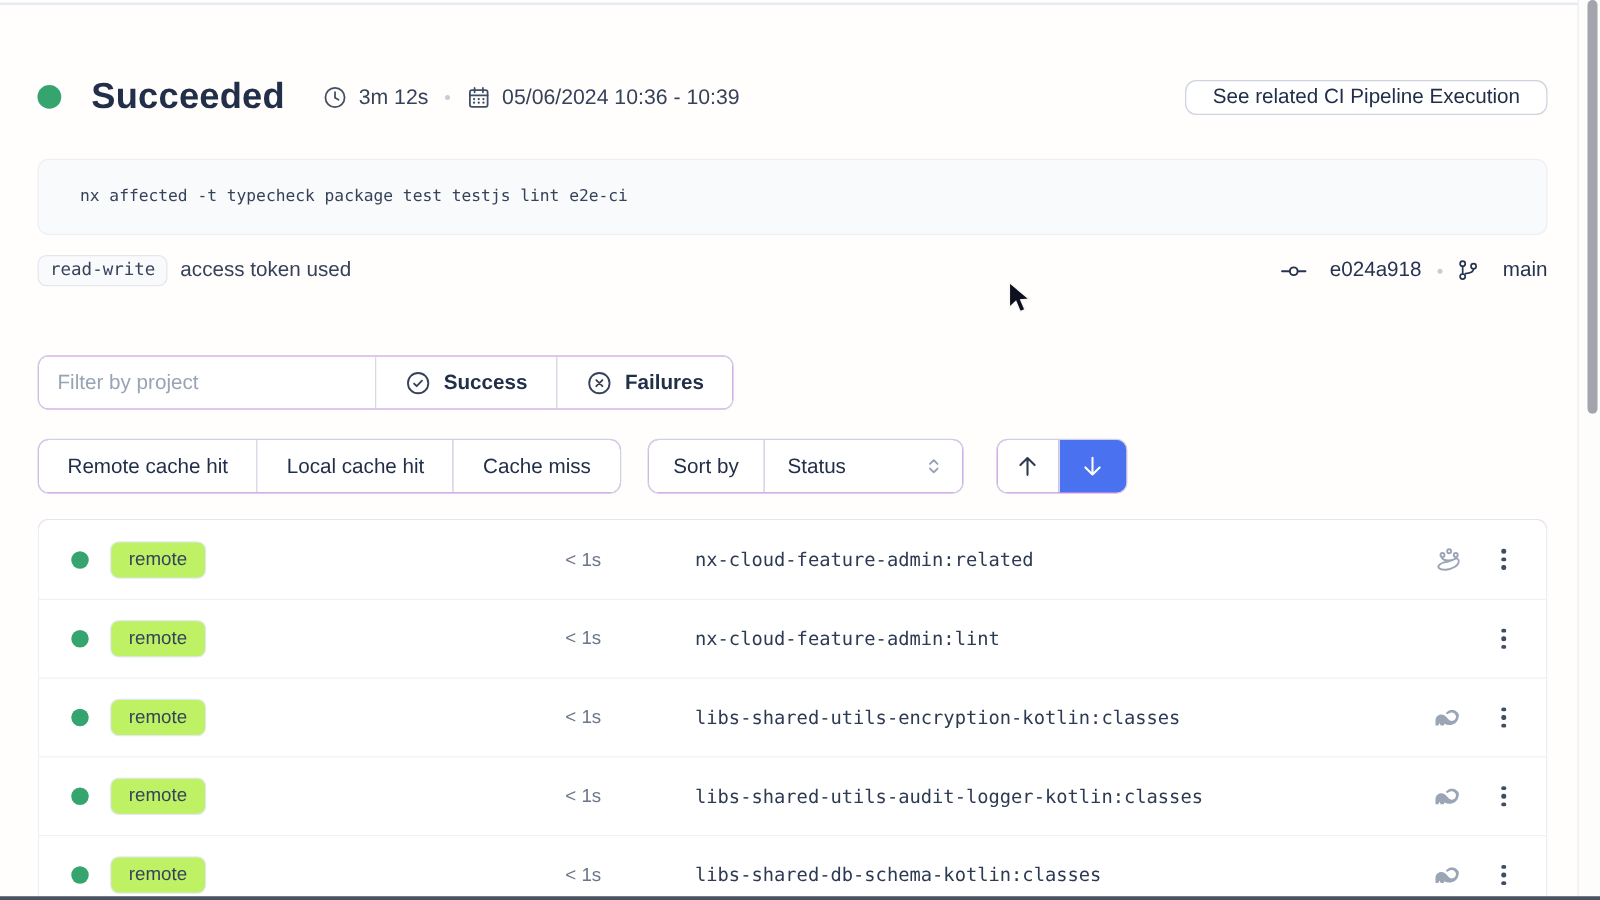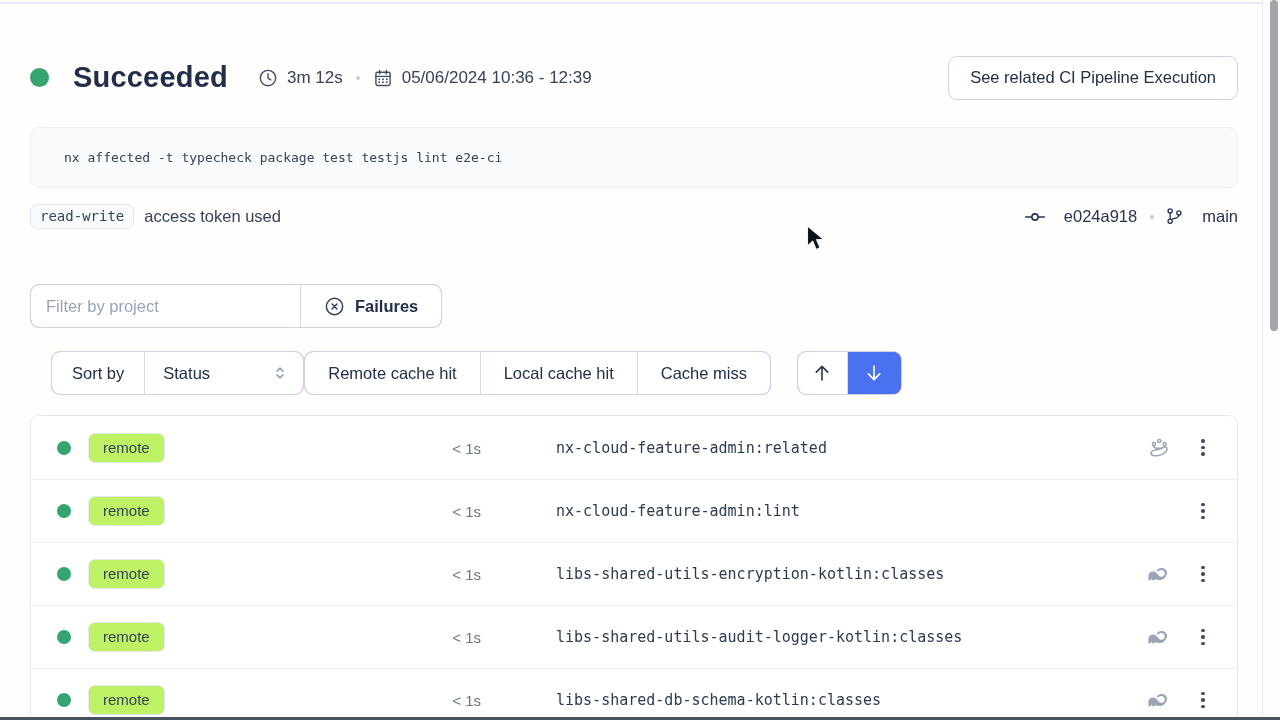--- a/index.html
+++ b/index.html
@@ -16,21 +16,21 @@
   
   .hdr { margin-top:55px; height:45px; display:flex; align-items:center; }
   .status-dot { width:19px; height:19px; border-radius:50%; background:#36a46e; flex:0 0 auto; }
   .hdr-title { font-size:29px; font-weight:600; color:#222f49; margin-left:24px; letter-spacing:.2px; }
   .meta-ic { margin-left:30px; display:flex; align-items:center; }
   .meta-ic.cal { margin-left:13px; }
   .meta-txt { margin-left:9px; font-size:17px; color:#36425a; }
   .sep-dot { width:4px; height:4px; border-radius:50%; background:#c6cdd9; margin-left:13px; }
   .spacer { flex:1; }
   .related-btn {
-    height:44px; padding:0 21px; background:#fff; border:1px solid #cdd4df; border-radius:9px;
+    height:28px; padding:0 21px; background:#fff; border:1px solid #cdd4df; border-radius:9px;
     font-size:16.5px; color:#222f49; display:flex; align-items:center; cursor:pointer;
     font-family:"Liberation Sans", sans-serif;
   }
 
   
   .cmd-box {
     margin-top:27px; height:61px; background:#f8fafc; border:1px solid #edf0f5; border-radius:9px;
     display:flex; align-items:center; padding-left:33px;
   }
   .mono { font-family:"DejaVu Sans Mono", monospace; }
@@ -118,21 +118,21 @@
 
     <span class="sep-dot"></span>
 
     <span class="meta-ic cal">
       <svg width="20" height="20" viewBox="0 0 24 24" fill="none" stroke="#414e66" stroke-width="1.7" stroke-linecap="round">
         <rect x="3.5" y="5" width="17" height="16" rx="2"></rect>
         <path d="M8 2.8V7M16 2.8V7M3.5 10h17"></path>
         <path d="M7.5 13.5h.01M12 13.5h.01M16.5 13.5h.01M7.5 17h.01M12 17h.01M16.5 17h.01" stroke-width="2.2"></path>
       </svg>
     </span>
-    <span class="meta-txt">05/06/2024 10:36 - 12:39</span>
+    <span class="meta-txt">05/06/2024 10:36 - 10:39</span>
 
     <span class="spacer"></span>
 
     <button class="related-btn">See related CI Pipeline Execution</button>
   </div>
 
   <div class="cmd-box">
     <span class="mono cmd-text">nx affected -t typecheck package test testjs lint e2e-ci</span>
   </div>
 
@@ -161,49 +161,58 @@
     </span>
   </div>
 
   <div class="filters-row">
     <div class="seg-group">
       <div class="seg" style="padding:0;cursor:text;">
         <input class="filter-input" value="" placeholder="Filter by project" style="">
       </div>
       <div class="seg">
         <span class="s-ic">
+          <svg width="21" height="21" viewBox="0 0 24 24" fill="none" stroke="#36425a" stroke-width="1.7" stroke-linecap="round" stroke-linejoin="round">
+            <circle cx="12" cy="12" r="9.3"></circle>
+              <path d="M8.3 12.4l2.4 2.4 4.8-5"></path>
+          </svg>
+        </span>
+        <span style="font-weight:600;">Success</span>
+      </div>
+      <div class="seg">
+        <span class="s-ic">
           <svg width="21" height="21" viewBox="0 0 24 24" fill="none" stroke="#36425a" stroke-width="1.7" stroke-linecap="round">
             <circle cx="12" cy="12" r="9.3"></circle>
               <path d="M9.2 9.2l5.6 5.6M14.8 9.2l-5.6 5.6"></path>
           </svg>
         </span>
         <span style="font-weight:600;">Failures</span>
       </div>
     </div>
   </div>
 
   <div class="toolbar-row">
+    <div class="seg-group">
+      <div class="seg">Remote cache hit</div>
+      <div class="seg">Local cache hit</div>
+      <div class="seg">Cache miss</div>
+    </div>
+
     <div class="seg-group grp2">
       <div class="seg sort-label">Sort by</div>
       <div class="seg sort-select">
         <span>Status</span>
         <span>
           <svg width="18" height="18" viewBox="0 0 24 24" fill="none" stroke="#94a0b2" stroke-width="2" stroke-linecap="round" stroke-linejoin="round">
             <path d="M8 9.5L12 5.5l4 4M8 14.5l4 4 4-4"></path>
           </svg>
         </span>
       </div>
     </div>
 
-    <div class="seg-group">
-      <div class="seg">Remote cache hit</div>
-      <div class="seg">Local cache hit</div>
-      <div class="seg">Cache miss</div>
-    </div>
-
     <div class="seg-group grp3">
       <div class="seg arrow">
         <span>
           <svg width="22" height="22" viewBox="0 0 24 24" fill="none" stroke="#2c3a52" stroke-width="1.8" stroke-linecap="round" stroke-linejoin="round">
             <path d="M12 19.5V4.8M5.8 11L12 4.8 18.2 11"></path>
           </svg>
         </span>
       </div>
       <div class="seg arrow active">
         <span>

